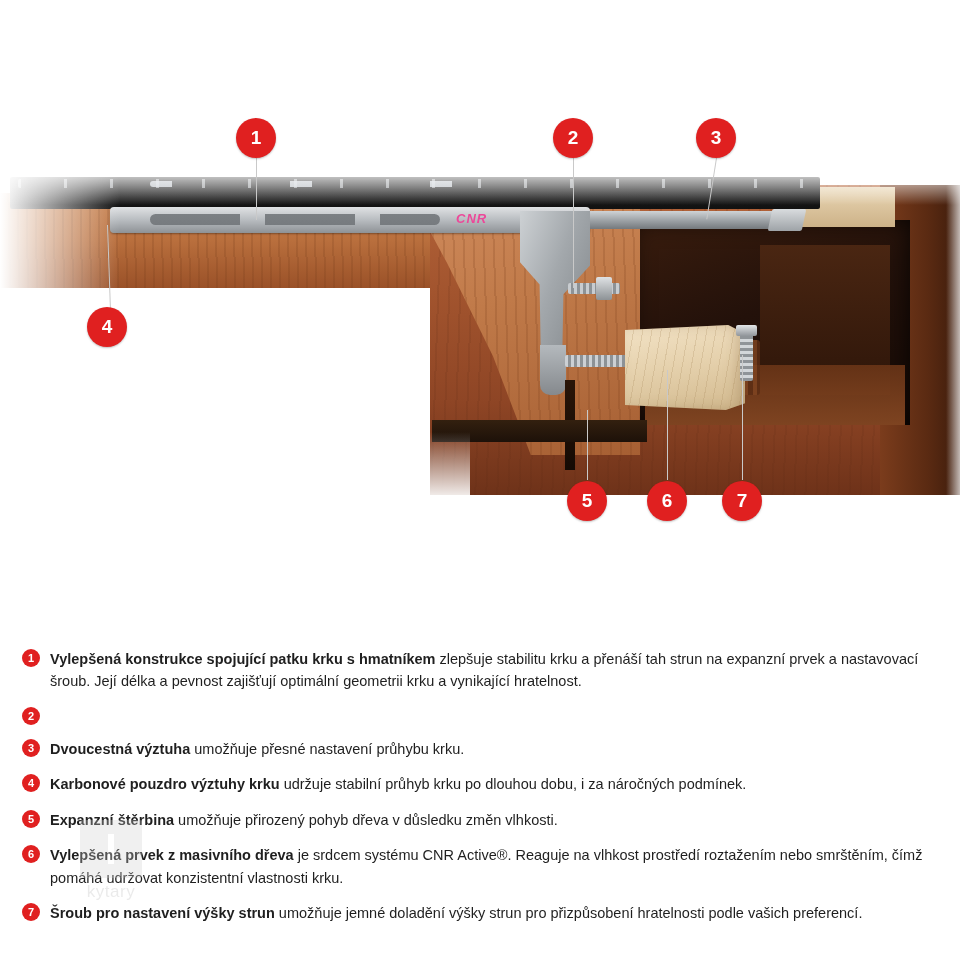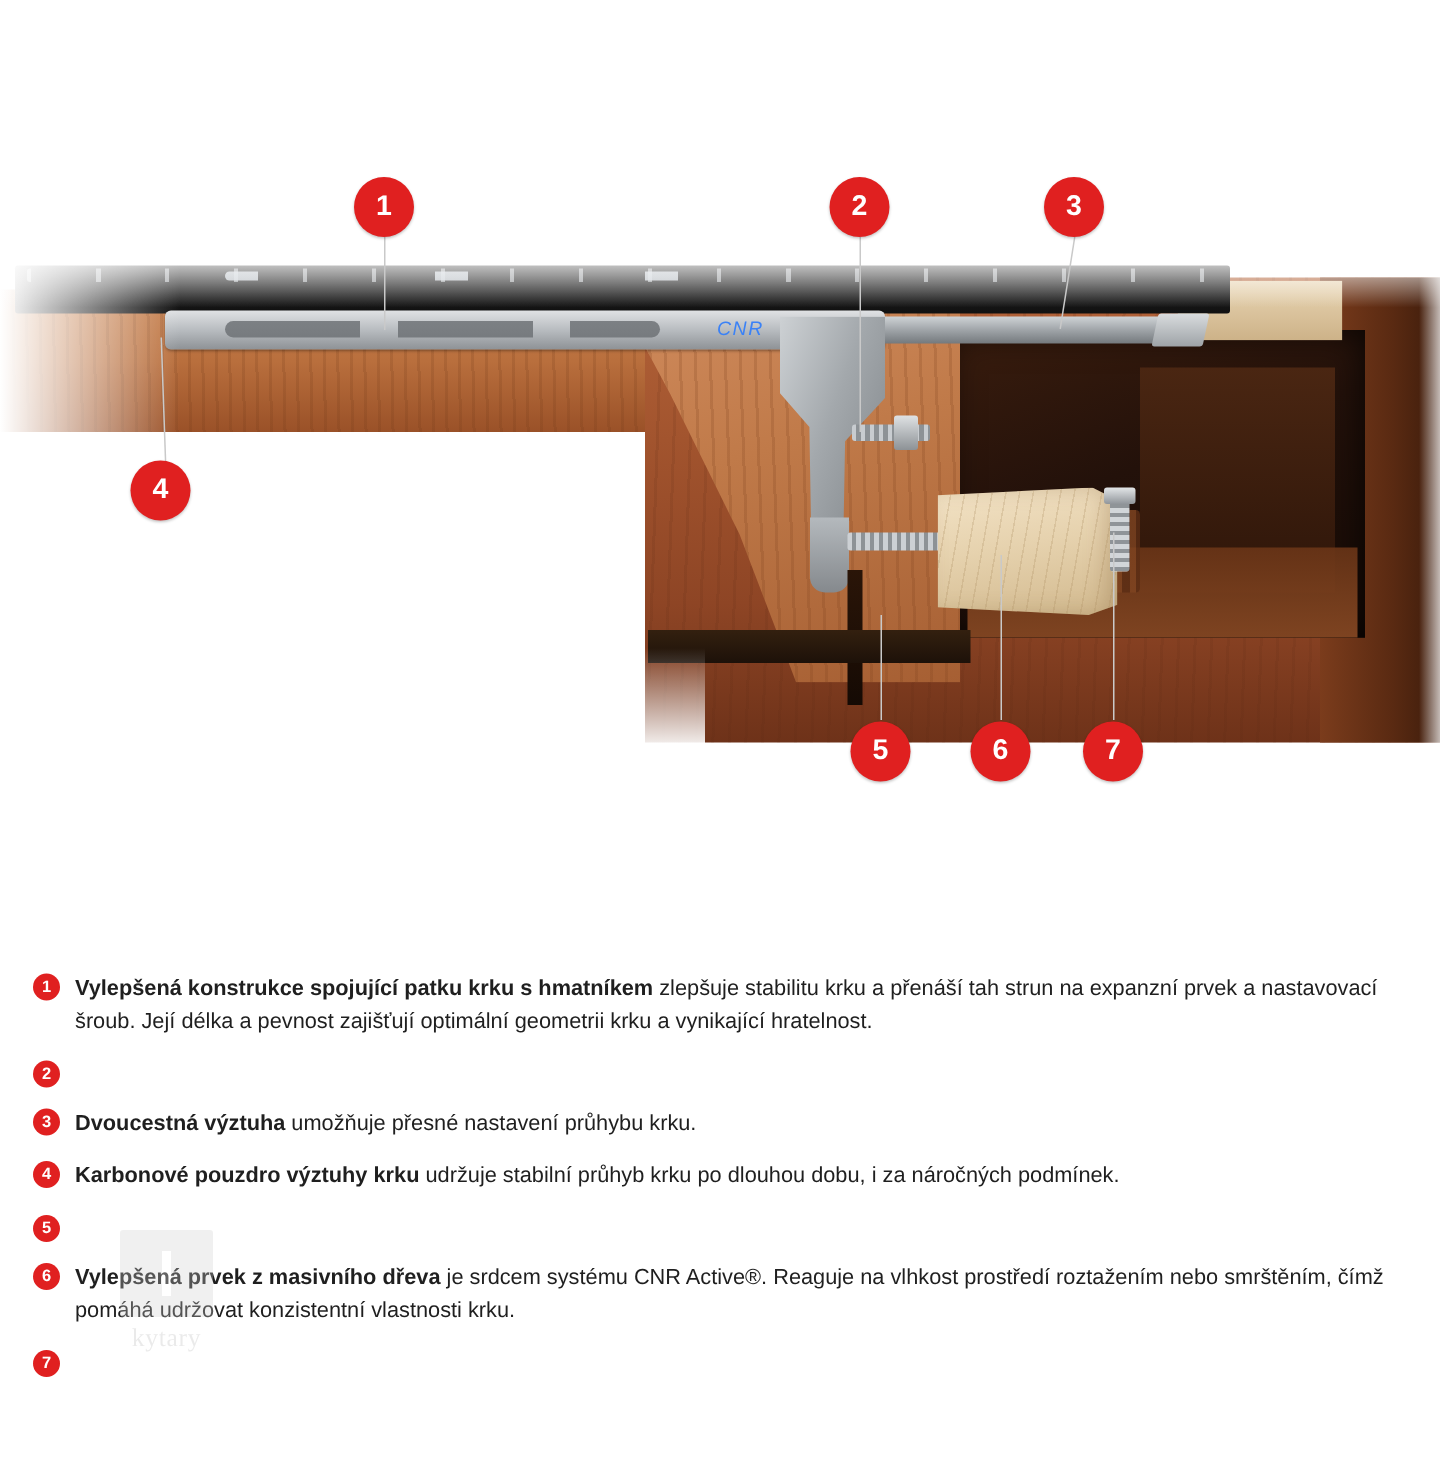--- a/index.html
+++ b/index.html
@@ -166,26 +166,27 @@
     left: 150px;
     top: 49px;
     width: 290px;
     height: 11px;
     background: repeating-linear-gradient(90deg, #6e7276 0px, #6e7276 90px, rgba(0,0,0,0) 90px, rgba(0,0,0,0) 115px);
     border-radius: 6px;
     opacity: .85;
   }
   .sleeve-label {
     position: absolute;
-    left: 478px;
+    left: 456px;
     top: 46px;
     font-size: 13px;
     font-style: italic;
-    color: #3b82f6;
+    color: #ec4899;
     letter-spacing: 1px;
+    font-weight: bold;
   }
 
   
   .truss-rod {
     position: absolute;
     left: 585px;
     top: 46px;
     width: 210px;
     height: 18px;
     background: linear-gradient(180deg, #cfd3d6 0%, #9ba0a4 55%, #74797d 100%);
@@ -428,21 +429,20 @@
     margin-left: -3px;
     width: 6px;
     height: 30px;
     background: #fff;
   }
   .wm-text {
     margin-top: 4px;
     font-size: 17px;
     color: #bdbdbd;
     letter-spacing: .5px;
-    font-family: Liberation Serif, serif;
   }
 </style>
 </head>
 <body>
 
 <div class="diagram">
 
   <div class="illustration">
     <div class="neck-wood"></div>
     <div class="wood-body"></div>
@@ -537,24 +537,26 @@
     <div class="legend-text"><b>Dvoucestná výztuha</b><span> umožňuje přesné nastavení průhybu krku.</span></div>
   </div>
 
   <div class="legend-row">
     <div class="legend-num">4</div>
     <div class="legend-text"><b>Karbonové pouzdro výztuhy krku</b><span> udržuje stabilní průhyb krku po dlouhou dobu, i za náročných podmínek.</span></div>
   </div>
 
   <div class="legend-row">
     <div class="legend-num">5</div>
+    <div class="legend-text"><b>Expanzní štěrbina</b><span> umožňuje přirozený pohyb dřeva v důsledku změn vlhkosti.</span></div>
   </div>
 
   <div class="legend-row">
     <div class="legend-num">6</div>
     <div class="legend-text"><b>Vylepšená prvek z masivního dřeva</b><span> je srdcem systému CNR Active®. Reaguje na vlhkost prostředí roztažením nebo smrštěním, čímž pomáhá udržovat konzistentní vlastnosti krku.</span></div>
   </div>
 
   <div class="legend-row">
     <div class="legend-num">7</div>
+    <div class="legend-text"><b>Šroub pro nastavení výšky strun</b><span> umožňuje jemné doladění výšky strun pro přizpůsobení hratelnosti podle vašich preferencí.</span></div>
   </div>
 
 </div>
 
 </body></html>

